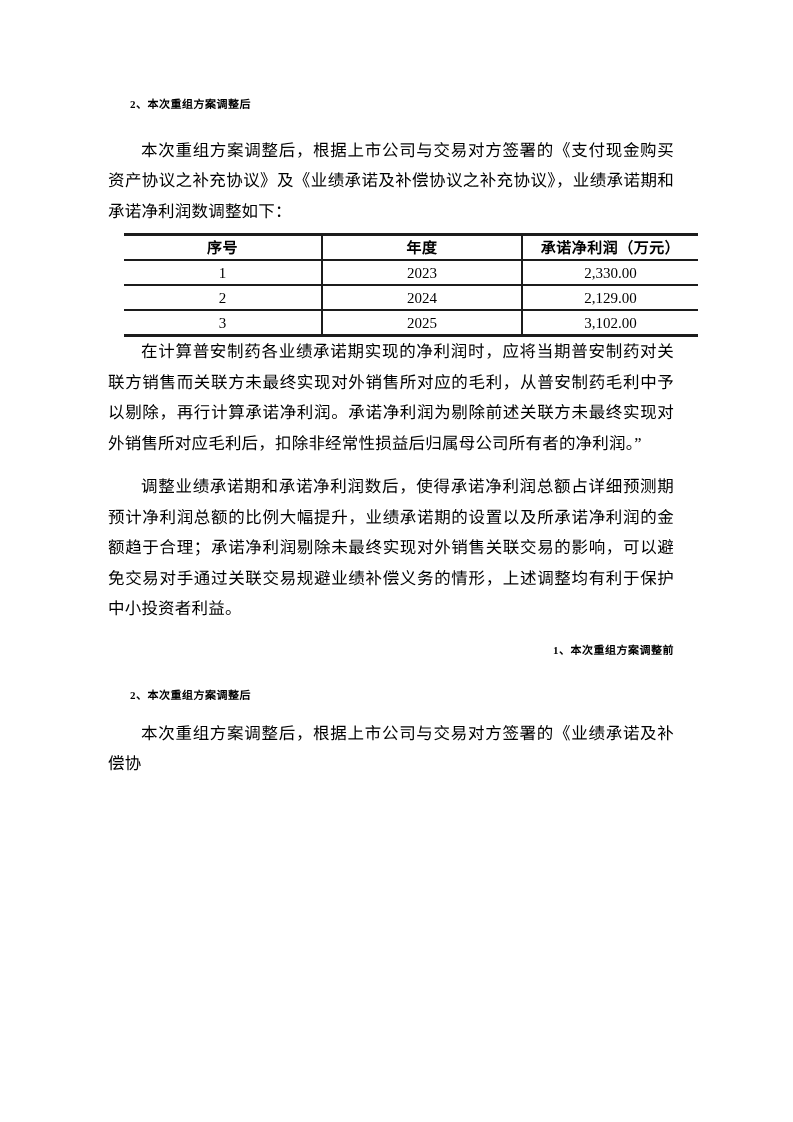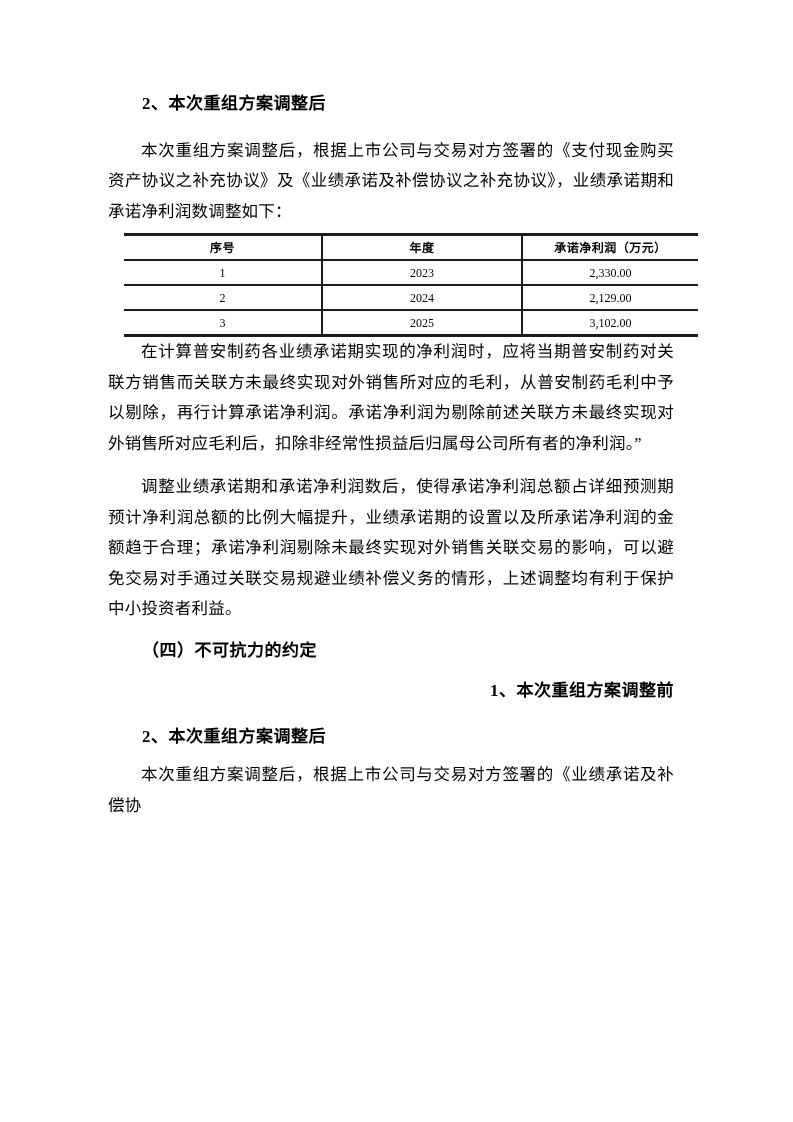--- a/index.html
+++ b/index.html
@@ -22,21 +22,21 @@
     overflow: hidden;
   }
   .para {
     margin: 0;
     text-align: justify;
     text-indent: 2em;
     letter-spacing: 0.2px;
   }
   .heading {
     margin: 0;
-    font-size: 17px;
+    font-size: 11px;
     font-weight: bold;
     text-indent: 2em;
     letter-spacing: 0.5px;
   }
   
   .mt-16 { margin-top: 16px; }
   .mt-15 { margin-top: 15px; }
   .mt-13 { margin-top: 13px; }
   .mt-12 { margin-top: 0; }
   .mt-11 { margin-top: 11px; }
@@ -45,21 +45,21 @@
   .mt-8  { margin-top: 8px;  }
   .mt-6  { margin-top: 6px;  }
 
   table.commitment {
     border-collapse: collapse;
     table-layout: fixed;
     width: 546px;
     margin-left: 16px;
     border-top: 3px solid #1c1c1c;
     border-bottom: 3px solid #1c1c1c;
-    font-size: 12px;
+    font-size: 15px;
     line-height: 20px;
   }
   table.commitment th,
   table.commitment td {
     border-top: 2px solid #1c1c1c;
     padding: 1.5px 4px;
     height: 20px;
     text-align: center;
     vertical-align: middle;
     font-weight: normal;
@@ -108,21 +108,20 @@
         <td>2025</td>
         <td>3,102.00</td>
       </tr>
     </tbody>
   </table>
 
   <p class="para mt-12">在计算普安制药各业绩承诺期实现的净利润时，应将当期普安制药对关联方销售而关联方未最终实现对外销售所对应的毛利，从普安制药毛利中予以剔除，再行计算承诺净利润。承诺净利润为剔除前述关联方未最终实现对外销售所对应毛利后，扣除非经常性损益后归属母公司所有者的净利润。”</p>
 
   <p class="para mt-13">调整业绩承诺期和承诺净利润数后，使得承诺净利润总额占详细预测期预计净利润总额的比例大幅提升，业绩承诺期的设置以及所承诺净利润的金额趋于合理；承诺净利润剔除未最终实现对外销售关联交易的影响，可以避免交易对手通过关联交易规避业绩补偿义务的情形，上述调整均有利于保护中小投资者利益。</p>
 
-  <h3 class="heading mt-11">（四）不可抗力的约定</h3>
 
   <h3 class="heading mt-10">1、本次重组方案调整前</h3>
 
 
 
   <h3 class="heading mt-15">2、本次重组方案调整后</h3>
 
   <p class="para mt-8">本次重组方案调整后，根据上市公司与交易对方签署的《业绩承诺及补偿协</p>
 
 </div>

